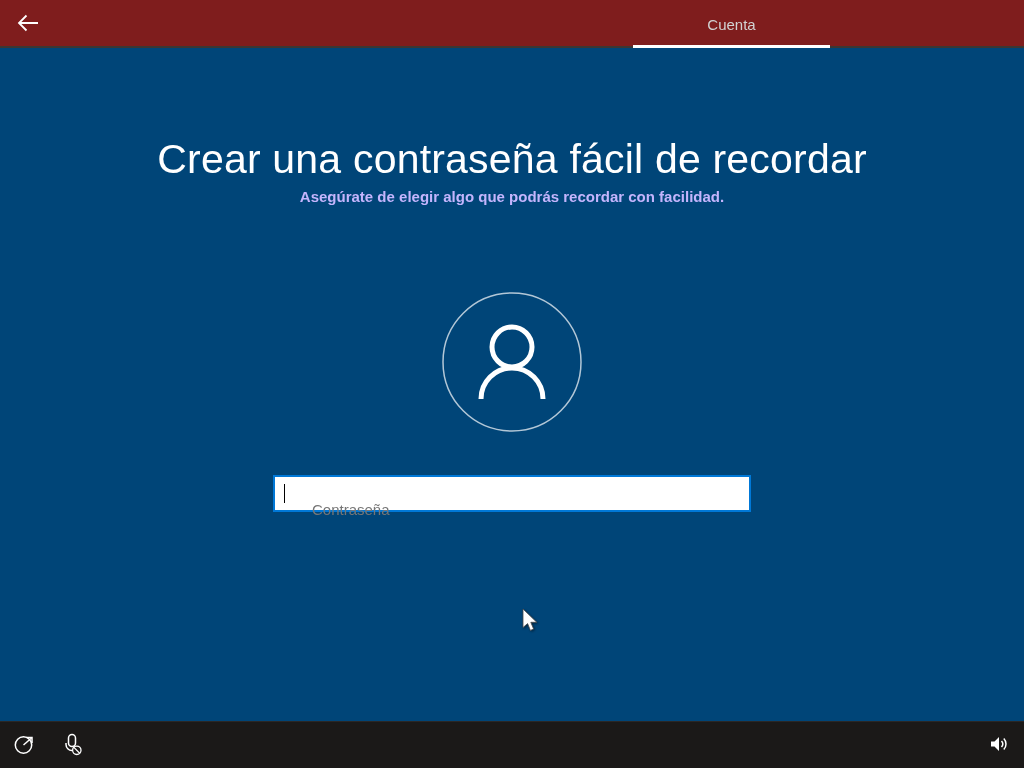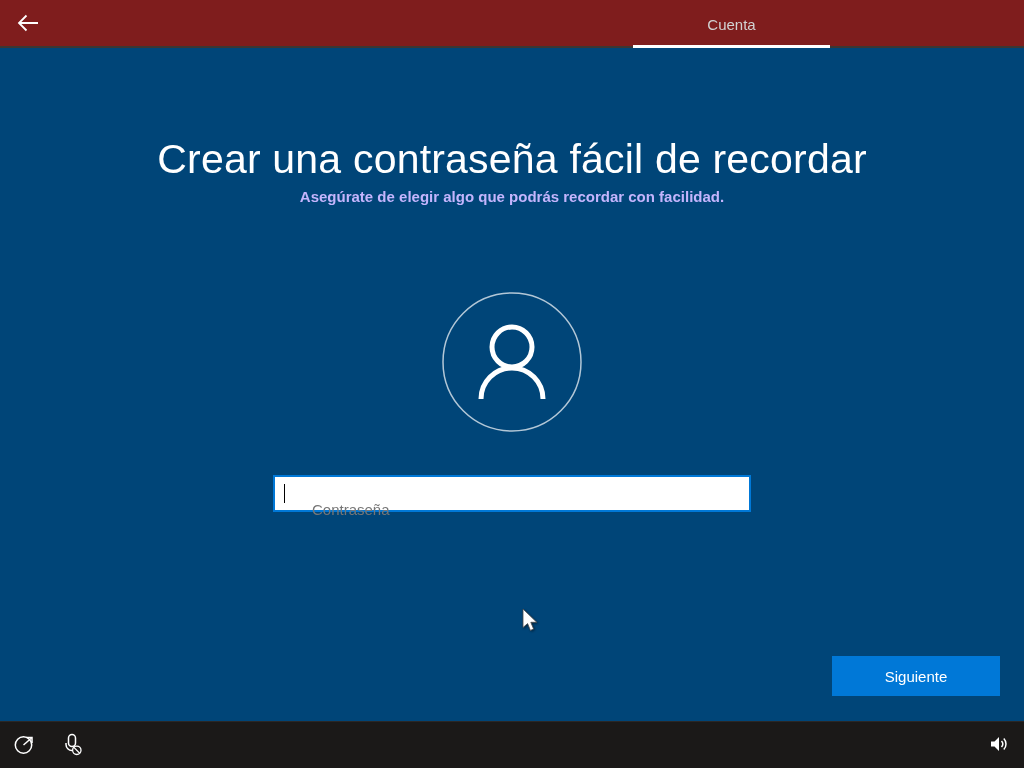--- a/index.html
+++ b/index.html
@@ -74,23 +74,20 @@
       <circle cx="75" cy="60" r="20" fill="none" stroke="#ffffff" stroke-width="5"></circle>
       <path d="M 44 112 A 31 31 0 0 1 106 112" fill="none" stroke="#ffffff" stroke-width="5"></path>
     </svg>
   </div>
 
   <div class="input-wrap">
     <input class="pw-input" type="password" placeholder="Contraseña" style="">
     <div class="caret"></div>
   </div>
 
-  <button class="next-btn">
-    <span>Siguiente</span>
-  </button>
 
   <div class="bottombar">
     <button class="foot-btn ease">
       <span>
         <svg width="24" height="24" viewBox="0 0 24 24">
           <circle cx="11.5" cy="13" r="8.2" fill="none" stroke="#ffffff" stroke-width="1.5"></circle>
           <path d="M11.5 13 L19.5 6" fill="none" stroke="#ffffff" stroke-width="1.5"></path>
           <path d="M14.5 5.5 L20 5.5 L20 11" fill="none" stroke="#ffffff" stroke-width="1.5"></path>
         </svg>
       </span>

